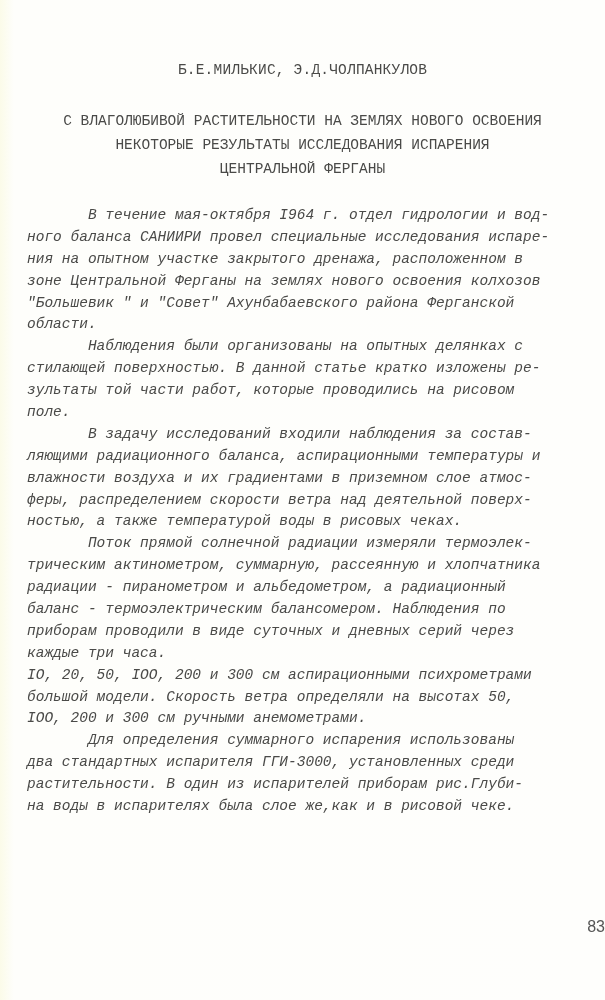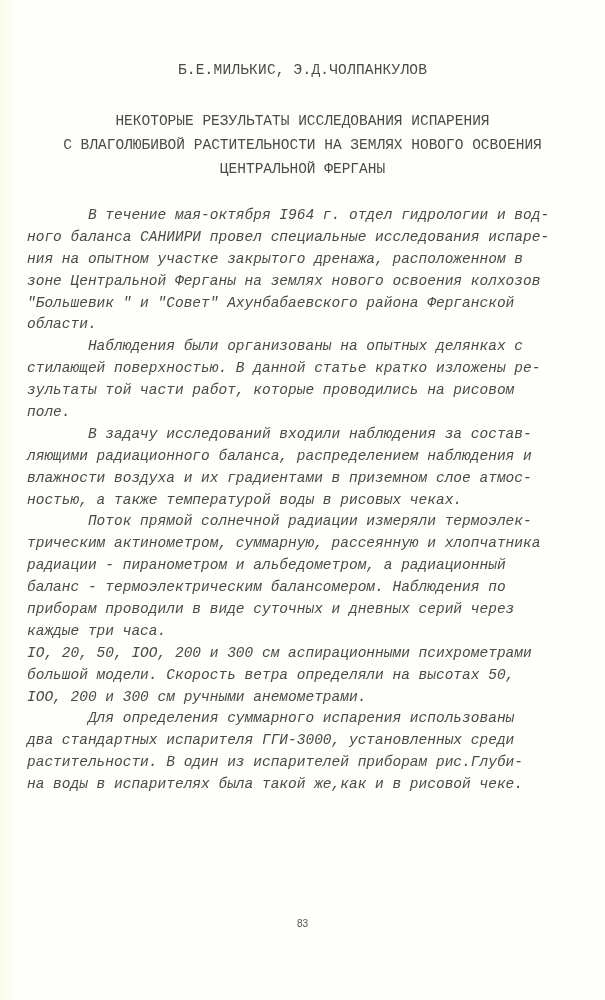--- a/index.html
+++ b/index.html
@@ -20,60 +20,61 @@
     text-align: center; font-size: 14.5px; line-height: 24px;
   }
   .title div { white-space: pre; }
   .body {
     position: absolute; top: 205px; left: 27px; width: 560px;
     font-size: 14.5px; line-height: 21.9px; font-style: italic;
   }
   .line { white-space: pre; height: 21.9px; }
   .page-number {
     position: absolute; top: 918px; left: 0; width: 605px;
-    text-align: center; font-family: "Liberation Sans", sans-serif;
-    font-size: 10px; color: #555;
+    text-align: right; font-family: "Liberation Sans", sans-serif;
+    font-size: 16px; color: #555;
   }
 </style>
 </head>
 <body>
 
 <div class="page">
   <div class="authors">Б.Е.МИЛЬКИС, Э.Д.ЧОЛПАНКУЛОВ</div>
 
   <div class="title">
+    <div>С ВЛАГОЛЮБИВОЙ РАСТИТЕЛЬНОСТИ НА ЗЕМЛЯХ НОВОГО ОСВОЕНИЯ</div>
     <div>НЕКОТОРЫЕ РЕЗУЛЬТАТЫ ИССЛЕДОВАНИЯ ИСПАРЕНИЯ</div>
-    <div>С ВЛАГОЛЮБИВОЙ РАСТИТЕЛЬНОСТИ НА ЗЕМЛЯХ НОВОГО ОСВОЕНИЯ</div>
     <div>ЦЕНТРАЛЬНОЙ ФЕРГАНЫ</div>
   </div>
 
   <div class="body">
     <div class="line">       В течение мая-октября I964 г. отдел гидрологии и вод-</div>
     <div class="line">ного баланса САНИИРИ провел специальные исследования испаре-</div>
     <div class="line">ния на опытном участке закрытого дренажа, расположенном в</div>
     <div class="line">зоне Центральной Ферганы на землях нового освоения колхозов</div>
     <div class="line">"Большевик " и "Совет" Ахунбабаевского района Ферганской</div>
     <div class="line">области.</div>
     <div class="line">       Наблюдения были организованы на опытных делянках с</div>
     <div class="line">стилающей поверхностью. В данной статье кратко изложены ре-</div>
     <div class="line">зультаты той части работ, которые проводились на рисовом</div>
     <div class="line">поле.</div>
     <div class="line">       В задачу исследований входили наблюдения за состав-</div>
-    <div class="line">ляющими радиационного баланса, распределением наблюдения и</div>
+    <div class="line">ляющими радиационного баланса, аспирационными температуры и</div>
     <div class="line">влажности воздуха и их градиентами в приземном слое атмос-</div>
+    <div class="line">феры, распределением скорости ветра над деятельной поверх-</div>
     <div class="line">ностью, а также температурой воды в рисовых чеках.</div>
     <div class="line">       Поток прямой солнечной радиации измеряли термоэлек-</div>
     <div class="line">трическим актинометром, суммарную, рассеянную и хлопчатника</div>
     <div class="line">радиации - пиранометром и альбедометром, а радиационный</div>
     <div class="line">баланс - термоэлектрическим балансомером. Наблюдения по</div>
     <div class="line">приборам проводили в виде суточных и дневных серий через</div>
     <div class="line">каждые три часа.</div>
     <div class="line">IO, 20, 50, IOO, 200 и 300 см аспирационными психрометрами</div>
     <div class="line">большой модели. Скорость ветра определяли на высотах 50,</div>
     <div class="line">IOO, 200 и 300 см ручными анемометрами.</div>
     <div class="line">       Для определения суммарного испарения использованы</div>
     <div class="line">два стандартных испарителя ГГИ-3000, установленных среди</div>
     <div class="line">растительности. В один из испарителей приборам рис.Глуби-</div>
-    <div class="line">на воды в испарителях была такой же,как и в рисовой чеке.</div>
+    <div class="line">на воды в испарителях была слое же,как и в рисовой чеке.</div>
   </div>
 
   <div class="page-number">83</div>
 </div>
 
 </body></html>

